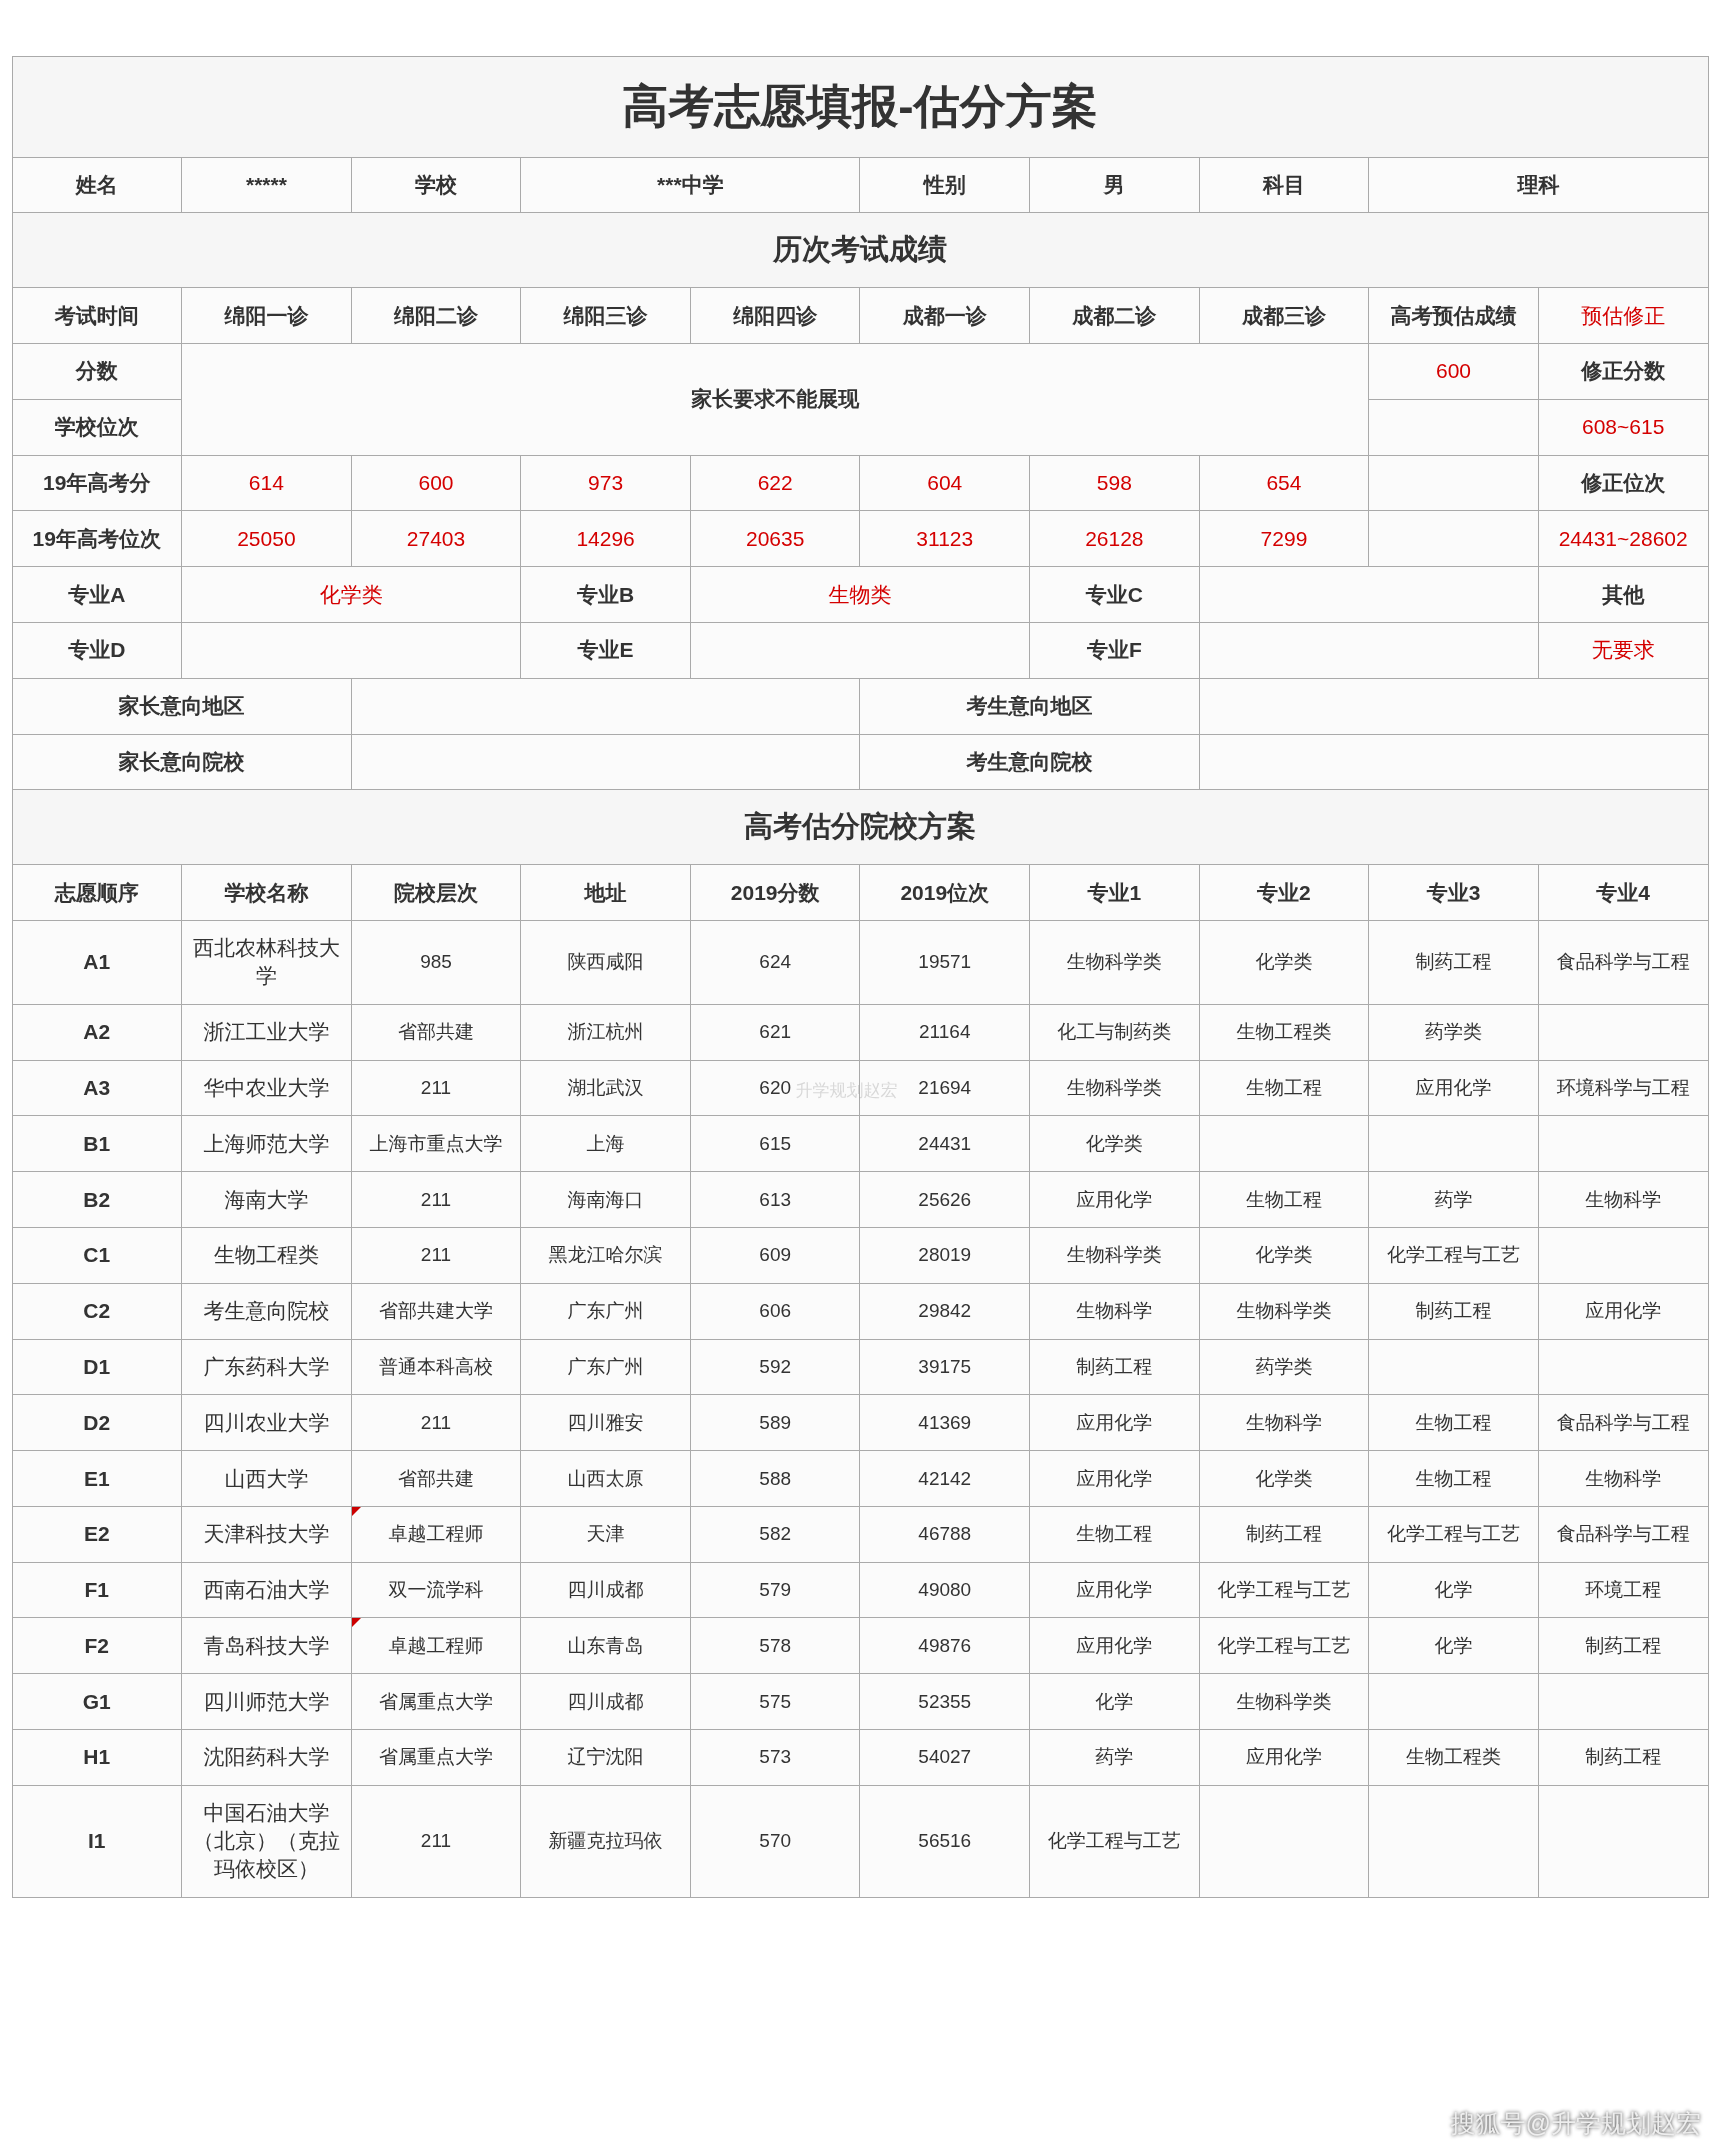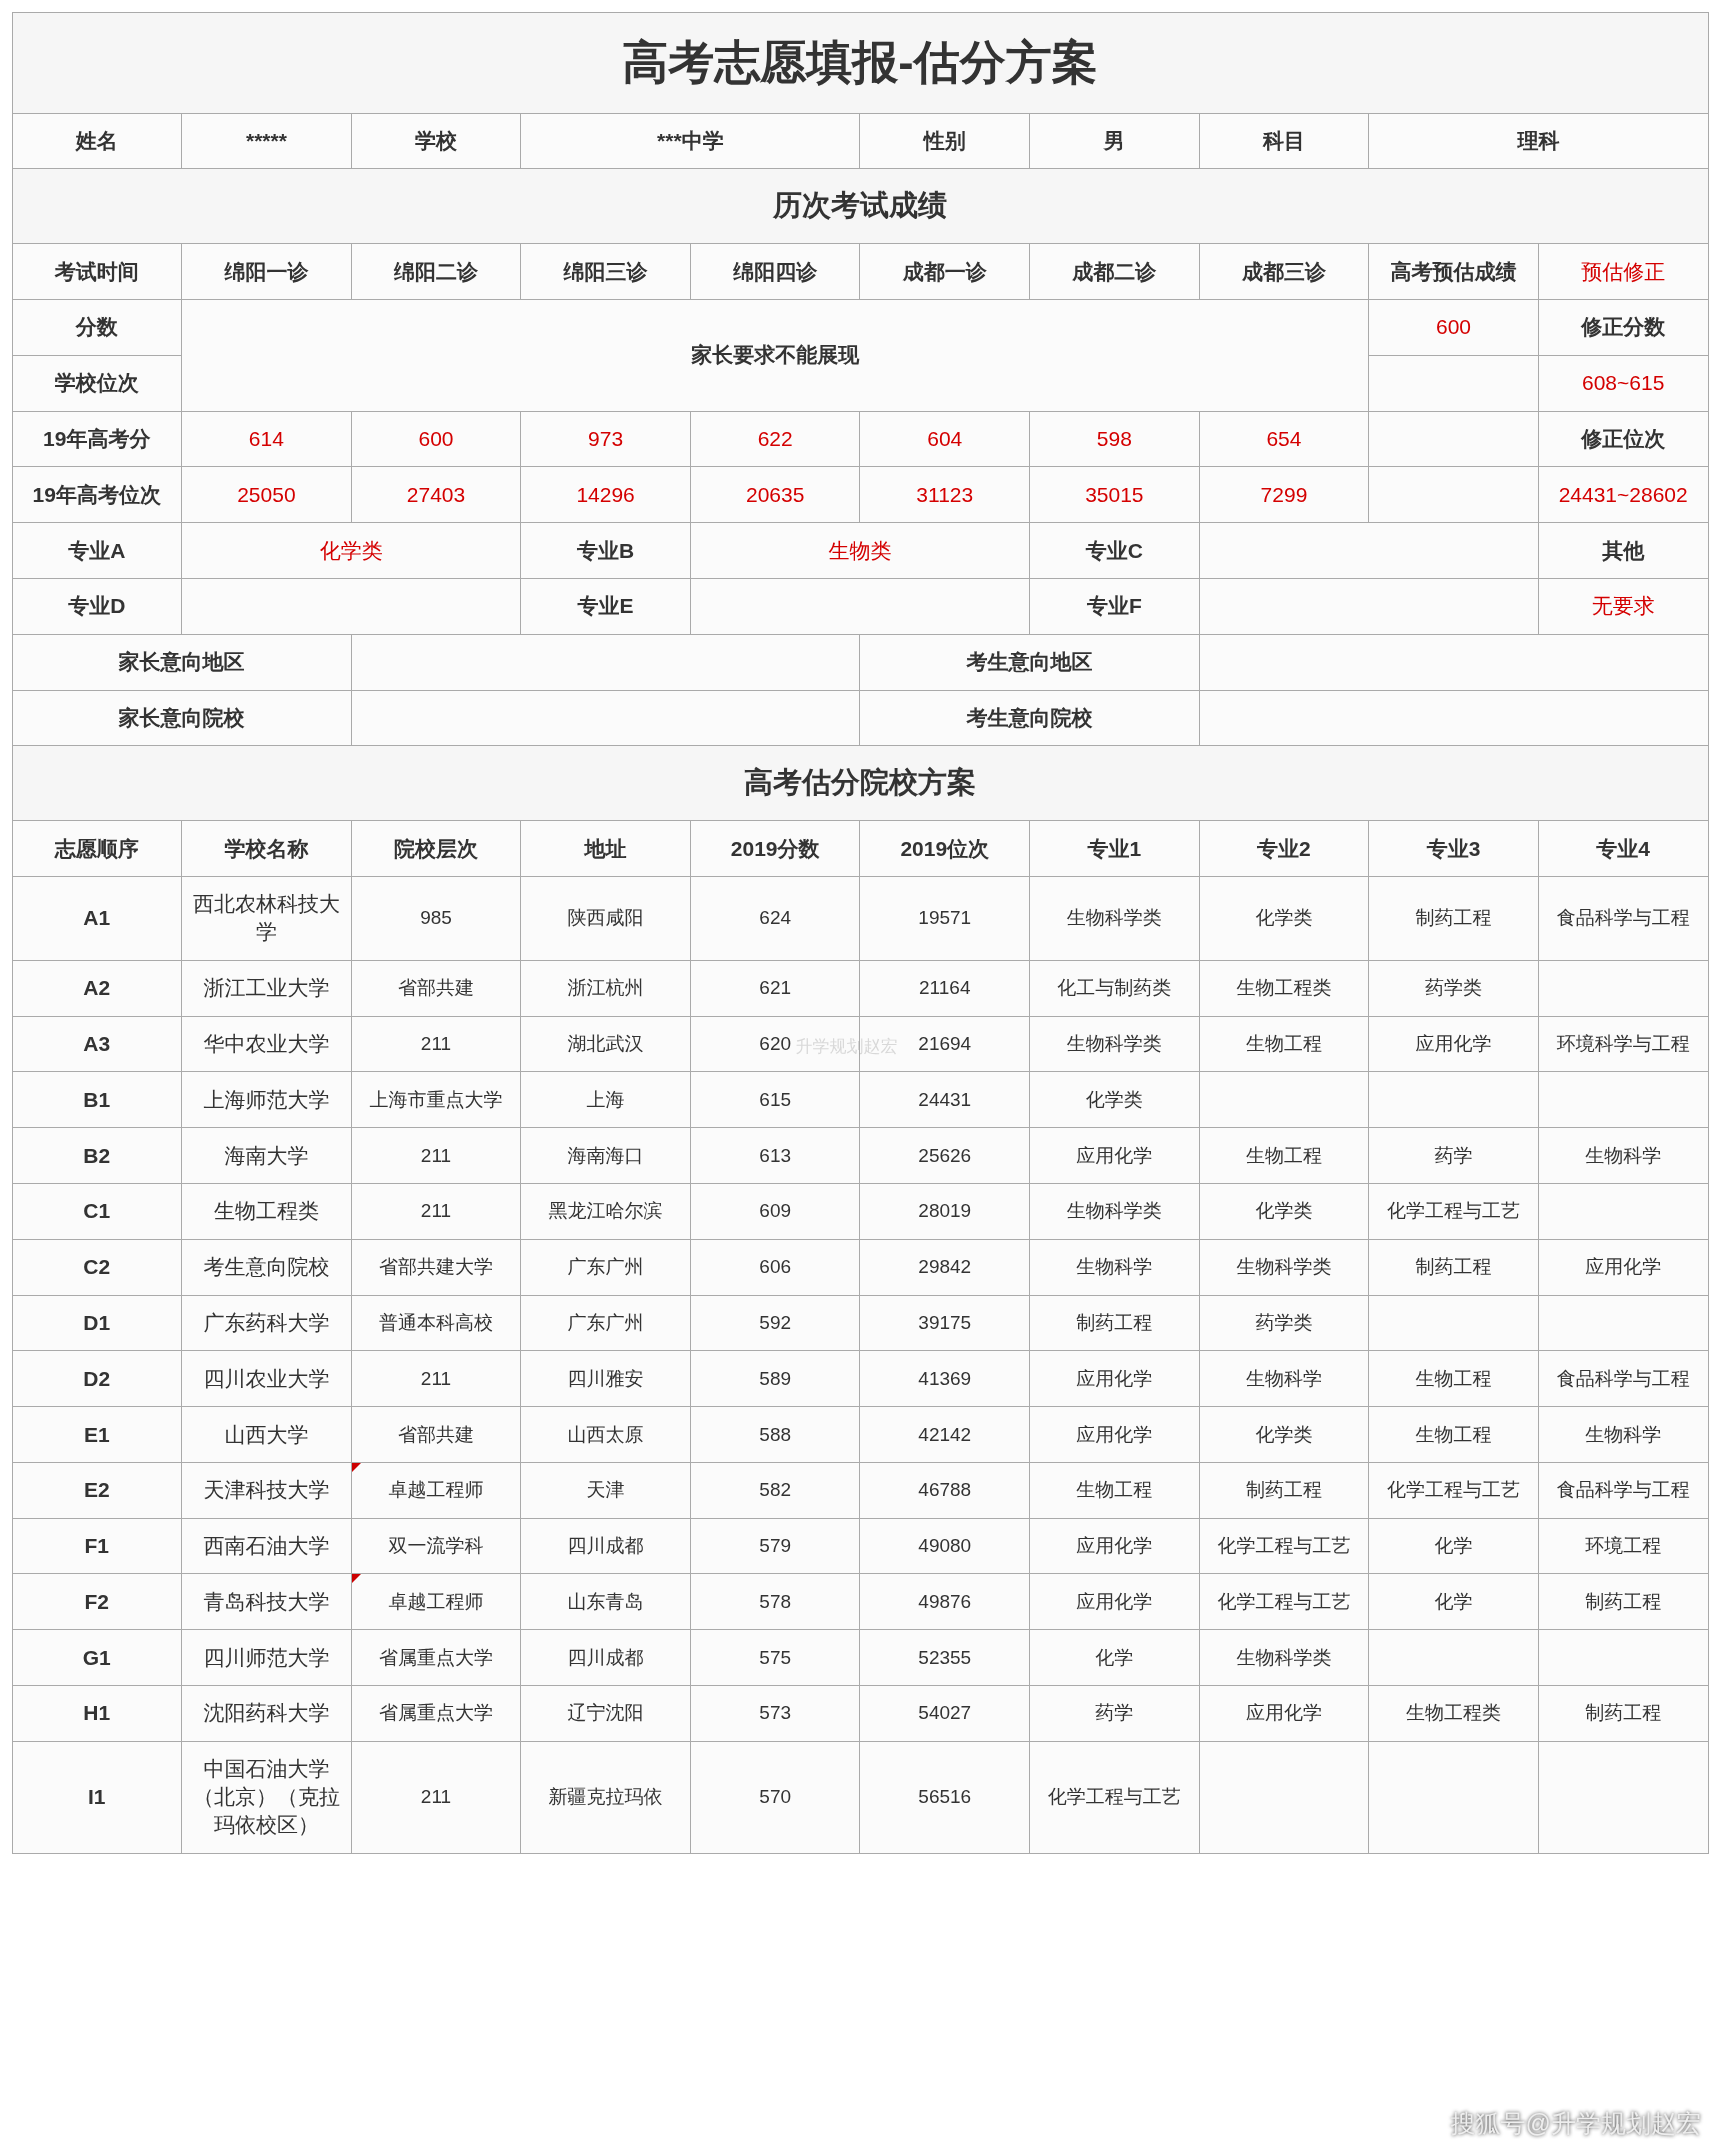--- a/index.html
+++ b/index.html
@@ -47,21 +47,21 @@
   }
   .wm1 { top: 1023px; left: 784px; }
   .footer-mark {
     position: fixed;
     right: 19px;
     bottom: 7.6px;
     color: #eee;
     font-size: 25px;
     text-shadow: 0 0 3.8px #333;
   }
-  .page-wrap { position: relative; }
+  .page-wrap { position: relative; margin-top: 44px; }
   .tri {
     position: relative;
   }
   .tri::before {
     content: "";
     position: absolute;
     top: 0; left: 0;
     border-top: 9.6px solid #c00;
     border-right: 9.6px solid transparent;
   }
@@ -130,21 +130,21 @@
     <td class="bold">修正位次</td>
   </tr>
 
   <tr>
     <td class="bold">19年高考位次</td>
     <td class="red">25050</td>
     <td class="red">27403</td>
     <td class="red">14296</td>
     <td class="red">20635</td>
     <td class="red">31123</td>
-    <td class="red">35015</td>
+    <td class="red">26128</td>
     <td class="red">7299</td>
     <td></td>
     <td class="red">24431~28602</td>
   </tr>
 
   <tr>
     <td class="bold">专业A</td>
     <td class="red" colspan="2">化学类</td>
     <td class="bold">专业B</td>
     <td class="red" colspan="2">生物类</td>

